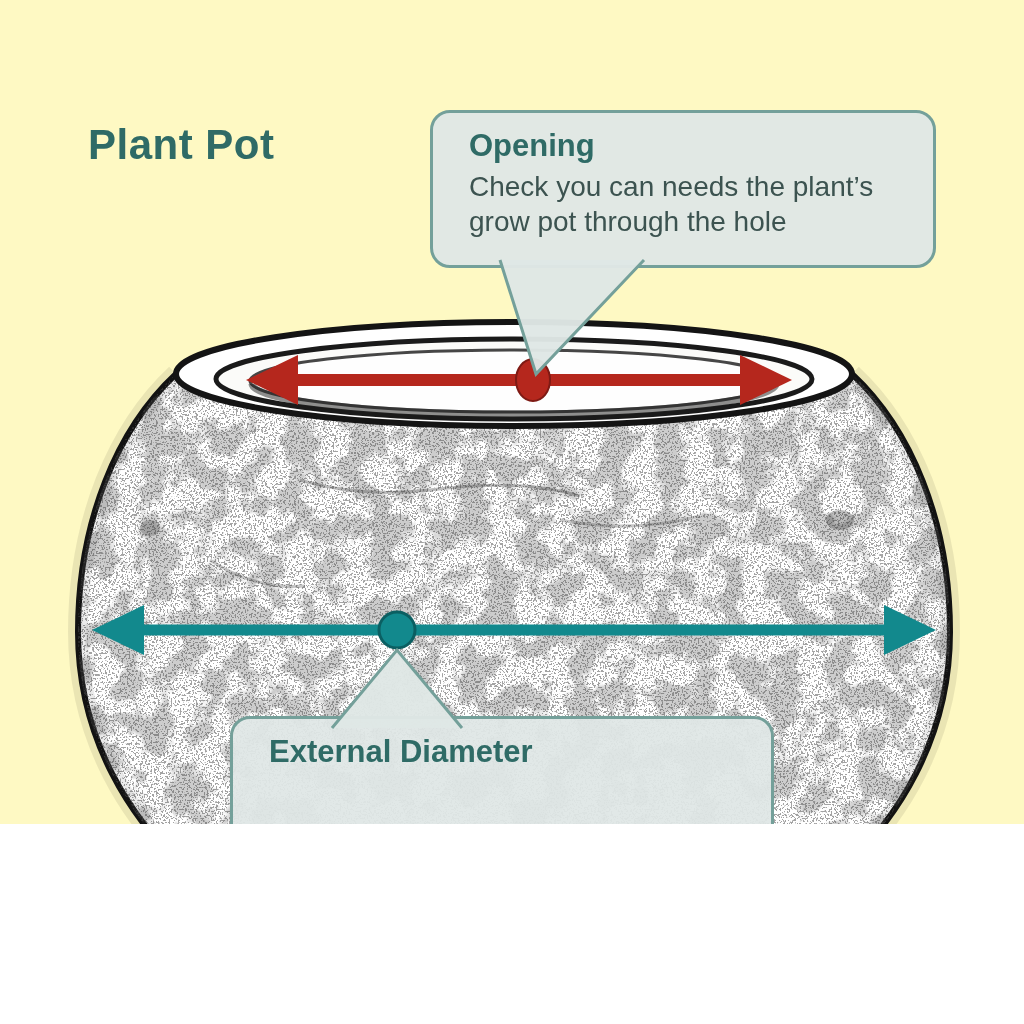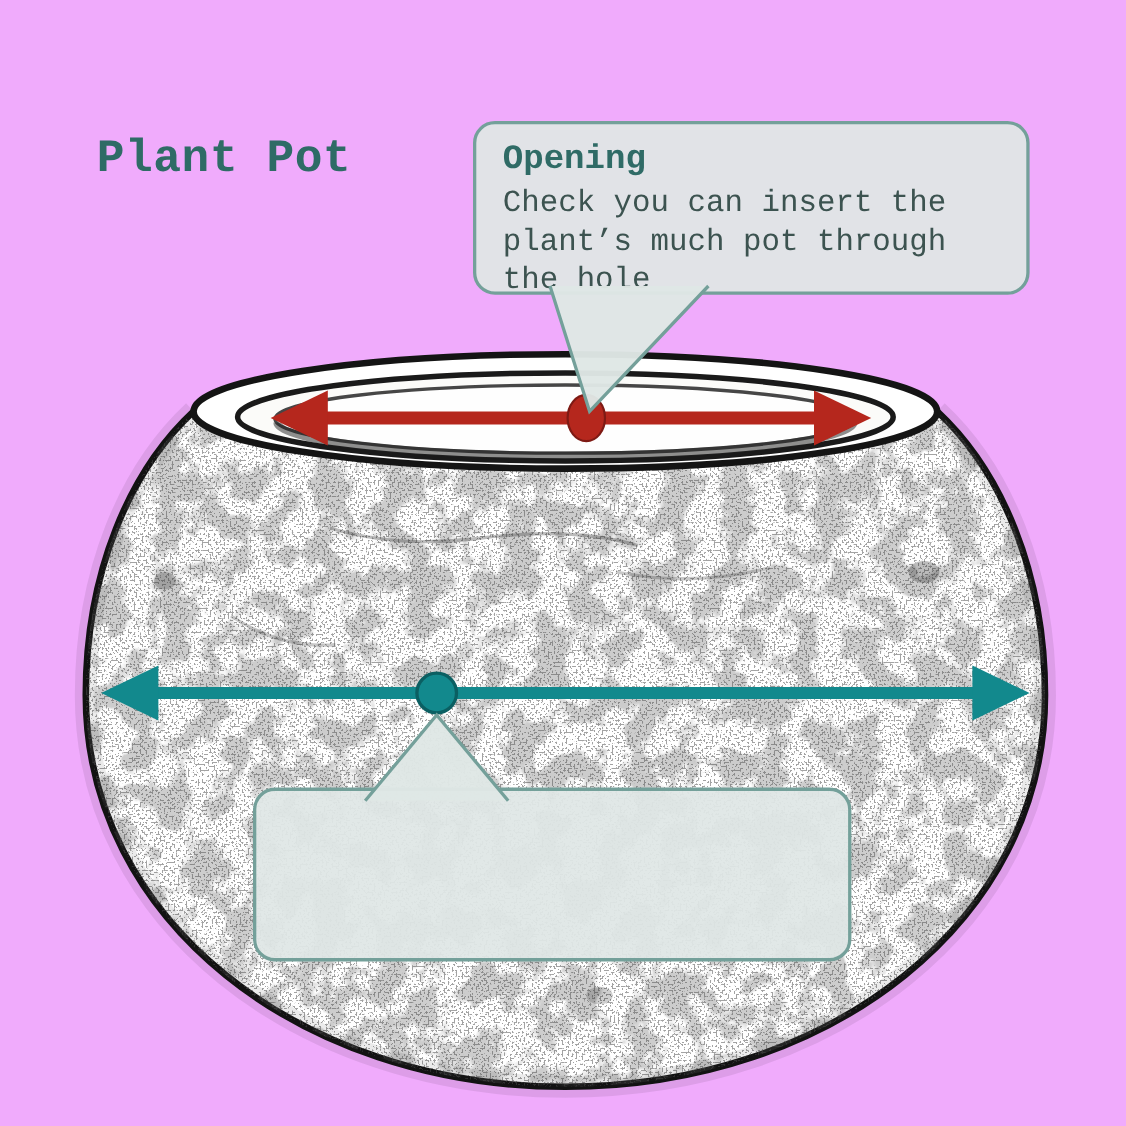--- a/index.html
+++ b/index.html
@@ -1,29 +1,29 @@
 <!DOCTYPE html>
 <html><head>
 <meta charset="utf-8">
 <style>
   html,body{margin:0;padding:0;background:#ffffff;}
   .stage{
-    position:relative;width:1024px;height:1024px;background:#f0abfc;
-    font-family:Liberation Mono, monospace;overflow:hidden;
+    position:relative;width:1024px;height:824px;background:#fef9c3;
+    font-family:Liberation Sans, sans-serif;overflow:hidden;
   }
   .pot-svg{position:absolute;left:0;top:0;z-index:1;}
   .page-title{
     position:absolute;left:88px;top:118px;z-index:4;
     font-size:42px;font-weight:700;color:#2f6b66;line-height:1.28;letter-spacing:0.5px;
   }
   .callout{
     position:absolute;z-index:5;box-sizing:border-box;
     background:rgba(223,231,229,0.94);
     border:3px solid #74a09a;border-radius:20px;
-    padding:15px 24px 14px 24px;
+    padding:15px 24px 14px 36px;
   }
   .callout-title{font-size:31px;font-weight:700;color:#2f6b66;margin:0 0 5px 0;}
   .callout-body{font-size:28px;color:#3c5350;line-height:1.25;}
   .callout-opening{left:430px;top:110px;width:506px;height:158px;}
   .callout-external{left:230px;top:716px;width:544px;height:158px;}
   .tails{position:absolute;left:0;top:0;z-index:6;pointer-events:none;}
 </style>
 </head>
 <body>
 
@@ -80,24 +80,25 @@
       <circle cx="397" cy="630" r="18" stroke="#0b5f62" stroke-width="3" fill="#12898d"></circle>
     </g>
   </svg>
 
   <div class="page-title">
     <div>Plant Pot</div>
   </div>
 
   <div class="callout callout-opening">
     <div class="callout-title">Opening</div>
-    <div class="callout-body">Check you can insert the plant’s much pot through the hole</div>
+    <div class="callout-body">Check you can needs the plant’s grow pot through the hole</div>
   </div>
 
   <div class="callout callout-external">
+    <div class="callout-title">External Diameter</div>
   </div>
 
   <svg class="tails" width="1024" height="1024" viewBox="0 0 1024 1024">
     <path d="M 500 260 L 536 374 L 644 260" fill="rgba(223,231,229,0.97)" stroke="#74a09a" stroke-width="3"></path>
     <path d="M 332 728 L 397 650 L 462 728" fill="rgba(223,231,229,0.97)" stroke="#74a09a" stroke-width="3"></path>
   </svg>
 
 </div>
 
 </body></html>

